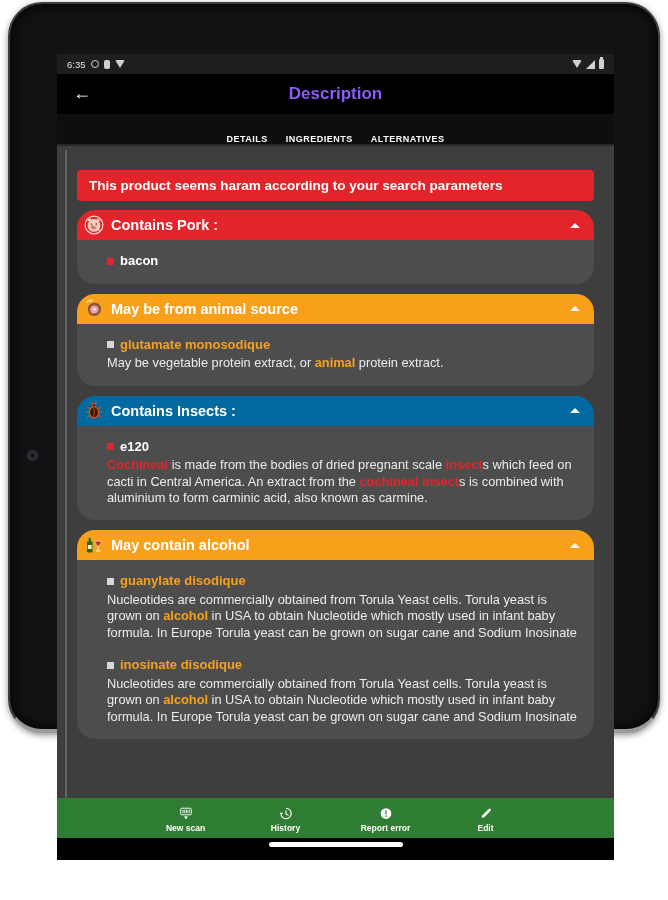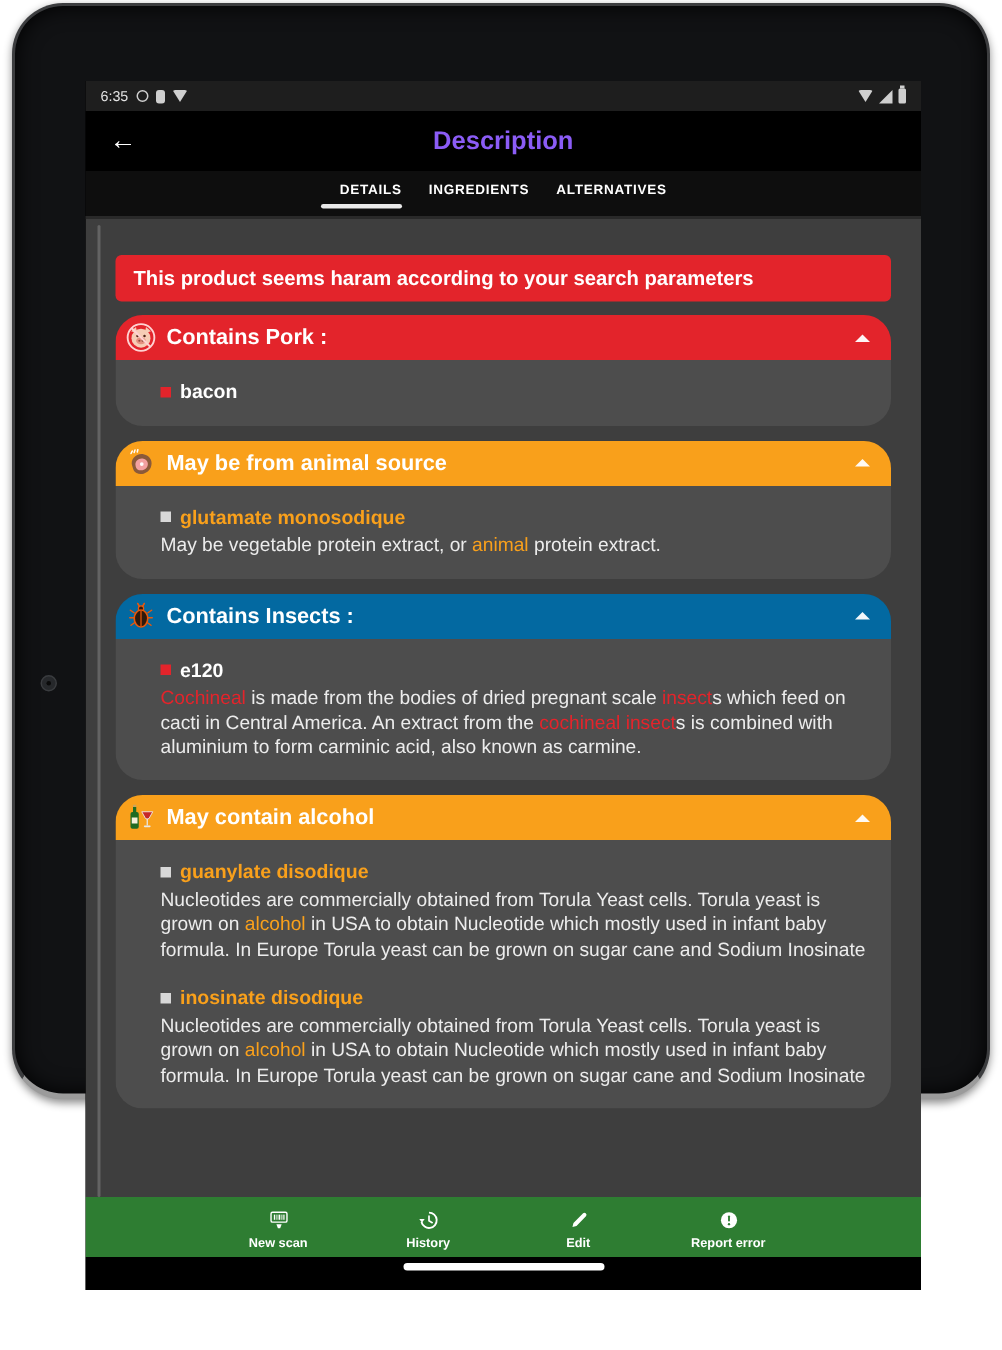--- a/index.html
+++ b/index.html
@@ -35,21 +35,21 @@
 
   
   .app-bar { height:40px; background:#000; position:relative; display:flex;
              align-items:center; justify-content:center; flex:none; }
   .back-btn { position:absolute; left:16px; top:9px; color:#fff; font-size:18px; line-height:20px; cursor:pointer; }
   .app-title { color:#8b5cf6; font-weight:bold; font-size:17px; }
 
   
   .tab-bar { height:30px; background:#0e0e0e; display:flex; justify-content:center;
              gap:18px; padding-top:7px; flex:none; }
-  .tab { display:flex; flex-direction:column; align-items:flex-end; cursor:pointer; }
+  .tab { display:flex; flex-direction:row; align-items:flex-end; cursor:pointer; }
   .tab-label { color:#fff; font-weight:bold; font-size:9px; letter-spacing:.5px; }
   .tab-underline { margin-top:5px; height:3px; border-radius:1.5px; background:#e9e9e9;
                    width:calc(100% + 12px); visibility:hidden; }
   .tab.active .tab-underline { visibility:visible; }
 
   
   .content { flex:1; background:#3e3e3e; border-top:2px solid #292929; position:relative;
              padding:24px 20px 0 20px; overflow:hidden; }
   .scrollbar-left { position:absolute; left:8px; top:4px; bottom:0; width:2px;
                     background:#9a9a9a; opacity:.4; border-radius:1px; }
@@ -67,21 +67,21 @@
               border-left:5px solid transparent; border-right:5px solid transparent;
               border-bottom:5px solid #fff; opacity:.95; }
 
   .section-body { background:#4d4d4d; padding:13px 14px 14px 30px;
                   color:#ececec; font-size:12.8px; line-height:1.28; }
   .ing-item + .ing-item { margin-top:16px; }
   .ing-name { display:flex; align-items:center; gap:6px; font-weight:bold;
               font-size:13px; color:#fff; }
   .ing-bullet { width:7px; height:7px; flex:none; }
   .ing-desc { margin-top:2px; color:#ececec; }
-  .hl { font-weight:normal; }
+  .hl { font-weight:bold; }
 
   
   .bottom-nav { height:40px; display:flex; justify-content:center; flex:none; }
   .nav-item { width:100px; display:flex; flex-direction:column; align-items:center;
               justify-content:center; gap:2px; color:#fff; cursor:pointer; padding-top:2px; }
   .nav-icon { height:16px; display:flex; align-items:center; }
   .nav-icon svg { height:15px; width:18px; }
   .nav-label { font-size:8.5px; font-weight:bold; }
 
   
@@ -281,35 +281,35 @@
     <path d="M12 3.8 a8.2 8.2 0 1 1 -8 10" fill="none" stroke="#fff" stroke-width="2"></path>
     <polygon points="1.6,10.6 7.4,10.6 4.5,14.6" fill="#fff"></polygon>
     <path d="M12 7.6 v5 l3.4 2" fill="none" stroke="#fff" stroke-width="1.8" stroke-linecap="round"></path>
             </svg>
           </span>
           <span class="nav-label">History</span>
         </div>
         <div class="nav-item">
           <span class="nav-icon">
             <svg viewBox="0 0 24 24">
-    <path d="M5 19.2 l1.1-4.3 L16.4 4.6 a1.9 1.9 0 0 1 2.7 0 l.3 .3 a1.9 1.9 0 0 1 0 2.7 L9.3 18 Z" fill="#fff"></path>
-            </svg>
-          </span>
-          <span class="nav-label">Edit</span>
-        </div>
-        <div class="nav-item">
-          <span class="nav-icon">
-            <svg viewBox="0 0 24 24">
     <circle cx="12" cy="12" r="8.6" fill="#fff"></circle>
     <rect x="11" y="6.8" width="2" height="6.4" rx="1" fill="#2e7d32"></rect>
     <circle cx="12" cy="16.2" r="1.25" fill="#2e7d32"></circle>
             </svg>
           </span>
           <span class="nav-label">Report error</span>
         </div>
+        <div class="nav-item">
+          <span class="nav-icon">
+            <svg viewBox="0 0 24 24">
+    <path d="M5 19.2 l1.1-4.3 L16.4 4.6 a1.9 1.9 0 0 1 2.7 0 l.3 .3 a1.9 1.9 0 0 1 0 2.7 L9.3 18 Z" fill="#fff"></path>
+            </svg>
+          </span>
+          <span class="nav-label">Edit</span>
+        </div>
       </div>
 
     <div class="home-strip">
       <div class="home-bar"></div>
     </div>
 
   </div>
 </div>
 
 </body></html>

